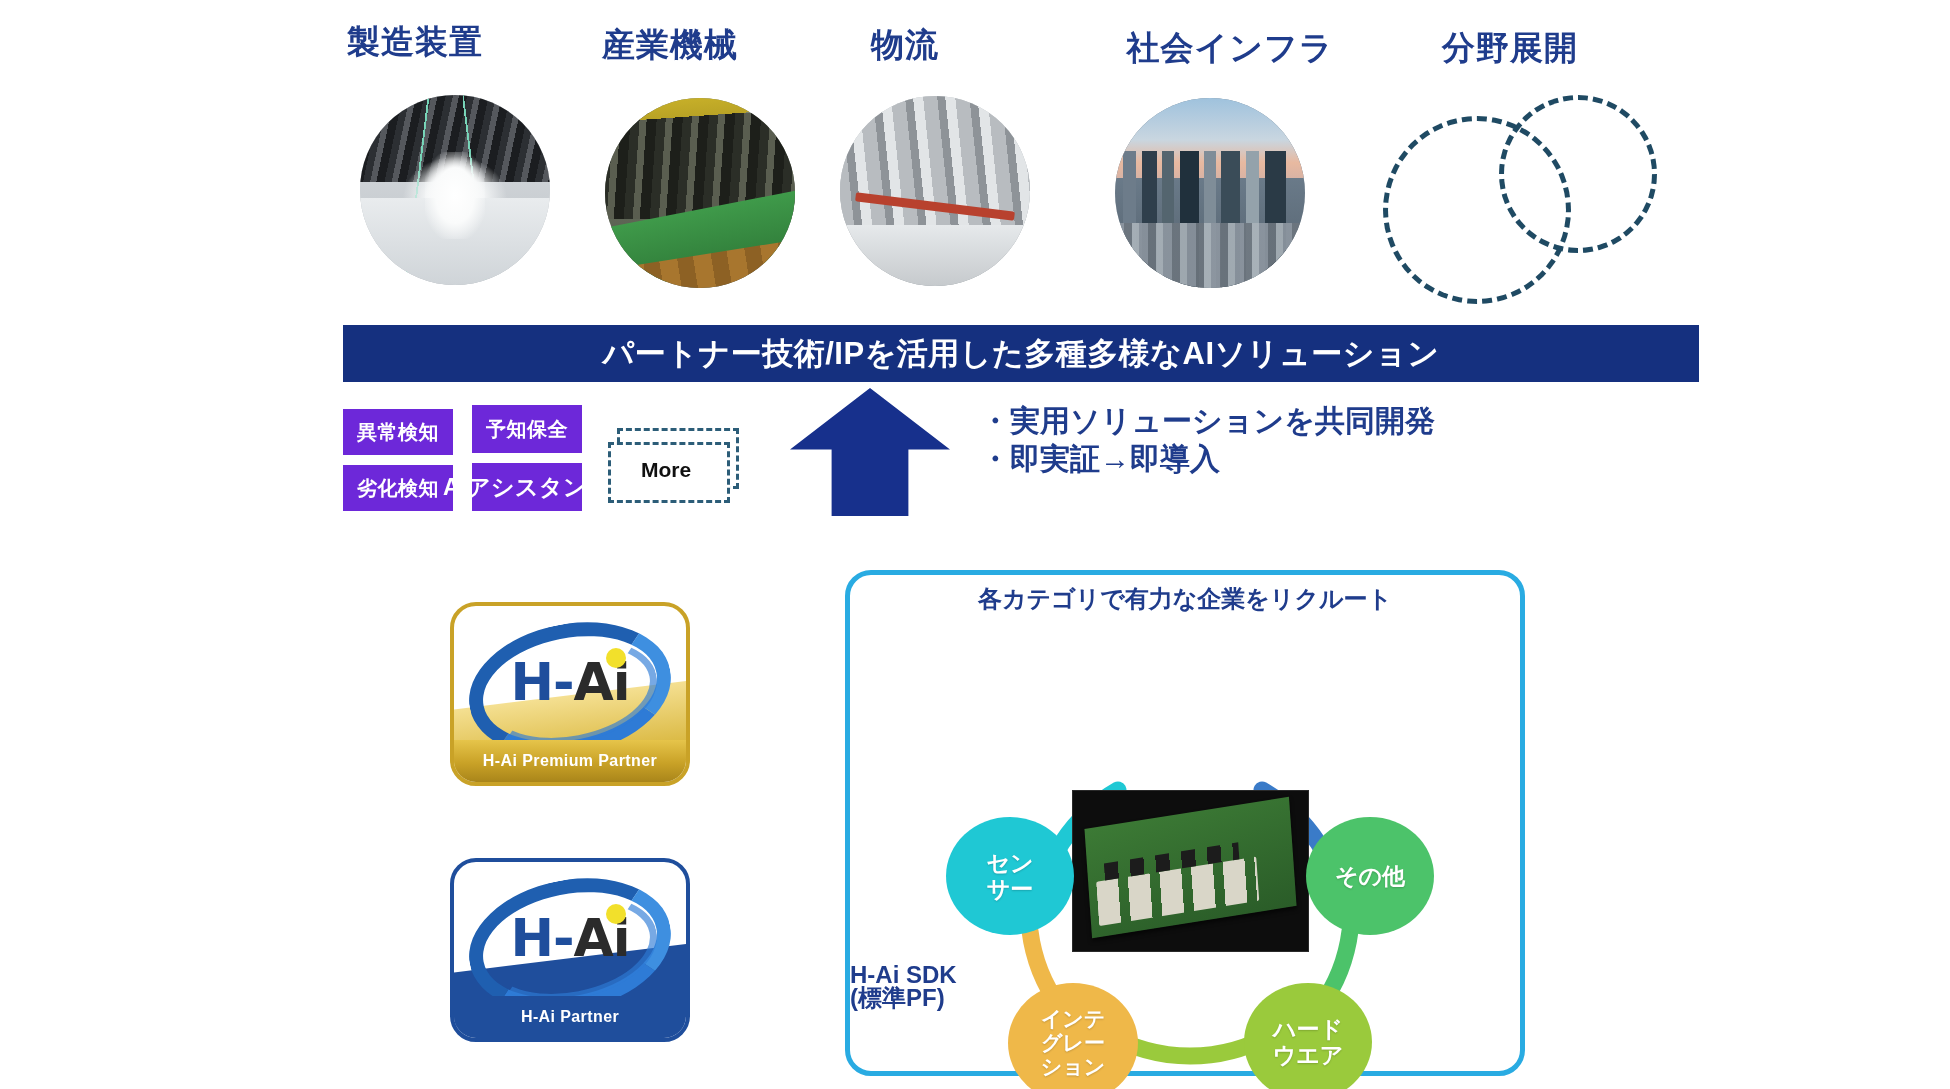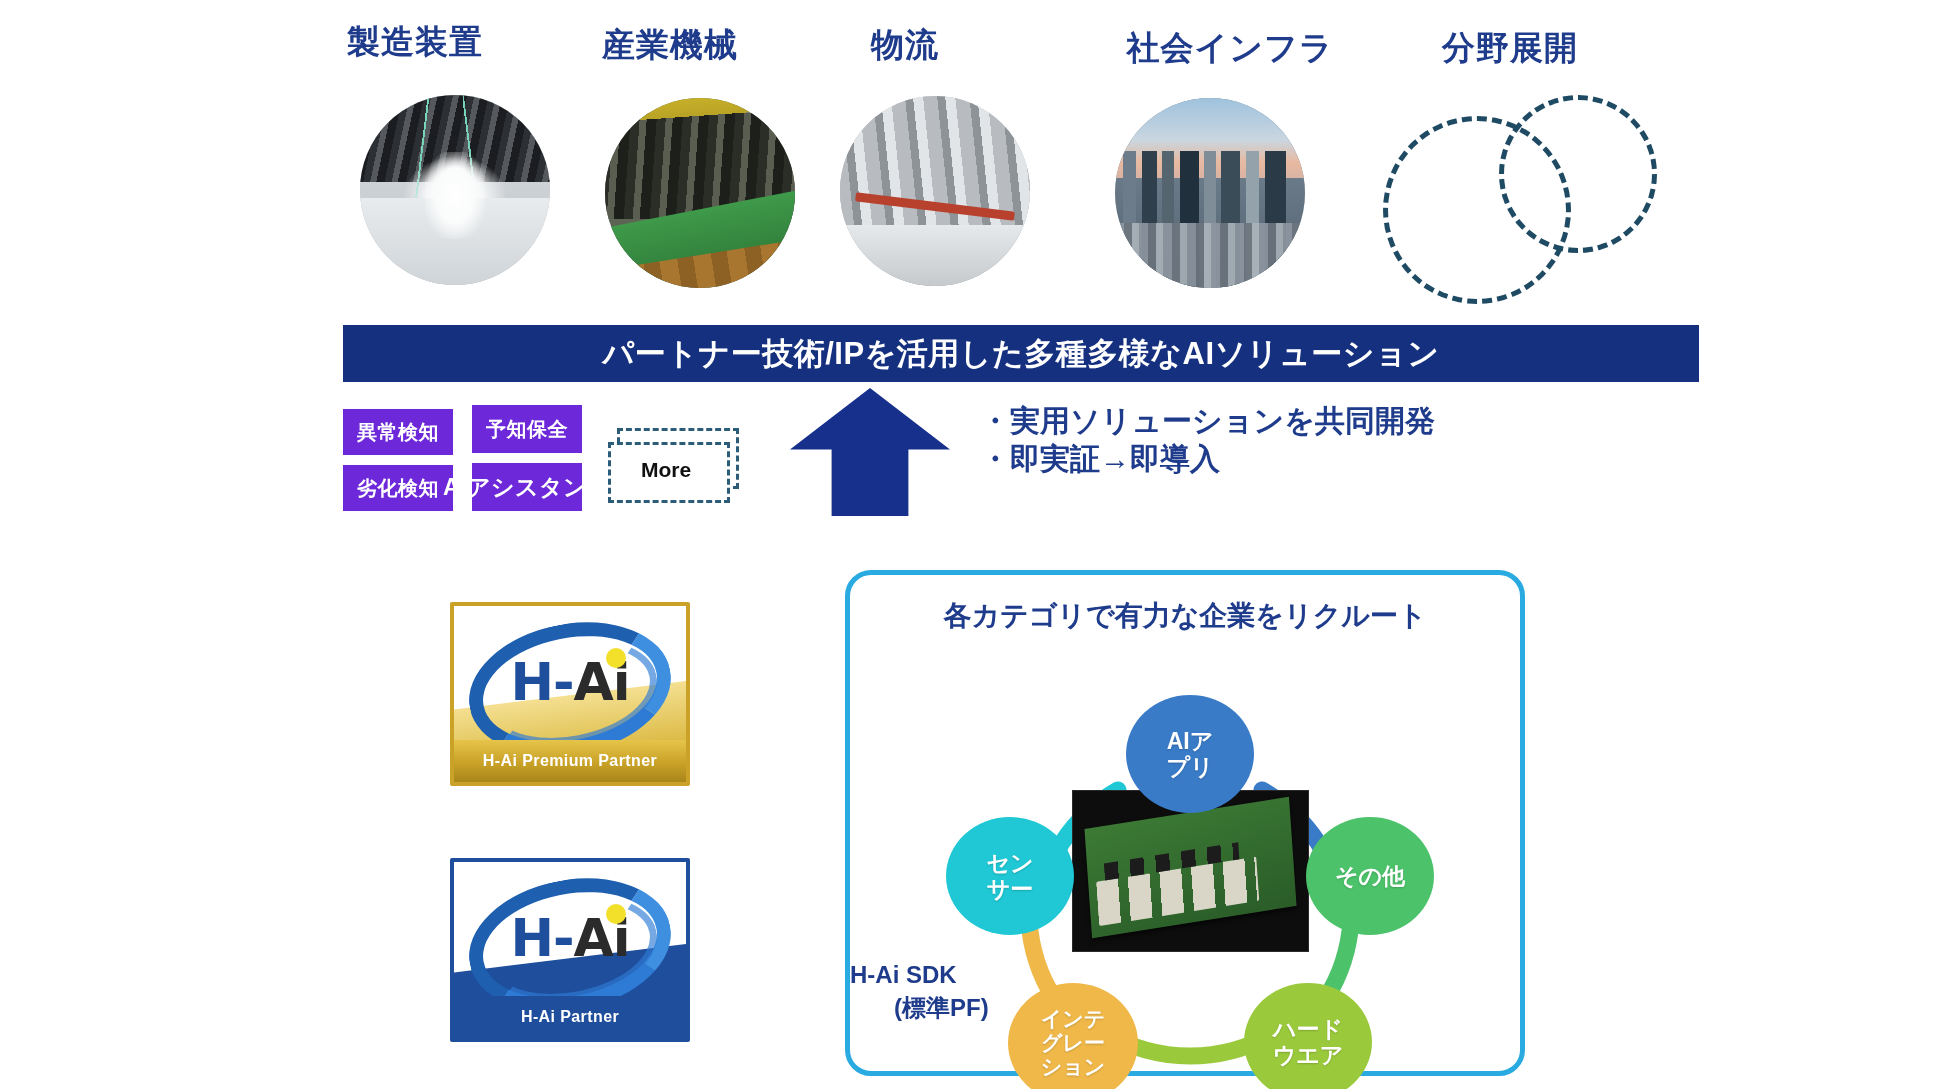--- a/index.html
+++ b/index.html
@@ -172,21 +172,21 @@
     list-style:none;
     color:#1F3C8C;font-weight:bold;font-size:30px;
     line-height:1.28;white-space:nowrap;
   }
   .bullets ul{margin:0;padding:0;}
 
   
   .badge{
     position:absolute;
     background:#ffffff;
-    border-radius:2px;
+    border-radius:26px;
     overflow:hidden;
     text-decoration:underline;
   }
   .badge-gold{border:4px solid #C9A227;}
   .badge-blue{border:4px solid #1F4E9C;}
   .badge-body{position:absolute;left:0;top:0;width:100%;height:100%;}
   .swoosh{
     position:absolute;left:6%;top:10%;width:88%;height:74%;
     border-radius:50%;
     border:14px solid #1F5FB0;
@@ -244,23 +244,23 @@
 
   
   .panel{
     position:absolute;
     border:5px solid #29ABE2;
     border-radius:26px;
     background:#ffffff;
     box-sizing:border-box;
   }
   .panel-title{
-    position:absolute;left:0;top:22px;width:100%;
+    position:absolute;left:0;top:8px;width:100%;
     text-align:center;
-    color:#1F3C8C;font-weight:bold;font-size:28px;white-space:nowrap;
+    color:#1F3C8C;font-weight:bold;font-size:24px;white-space:nowrap;
   }
   .node{
     position:absolute;border-radius:50%;
     display:flex;align-items:center;justify-content:center;
     color:#ffffff;font-weight:bold;font-size:23px;
     line-height:1.14;text-align:center;
     text-shadow:0 1px 2px rgba(0,0,0,.18);
   }
   .sdk-img{
     position:absolute;
@@ -391,28 +391,22 @@
 
         <path d="M 210 432 A 165 165 0 0 1 180 356" stroke="#EFB849"></path>
       </g>
     </svg>
 
     <div class="sdk-img" style="left:222px;top:215px;width:235px;height:160px;">
       <div class="pcb"></div>
       <div class="pcb-usb"></div>
     </div>
     <div class="sdk-caption" style="top:385px;">H-Ai SDK</div>
-    <div class="sdk-caption" style="top:418px;padding-left:44px;">(標準PF)</div>
-
-    <div class="node" style="left:276px;top:120px;width:128px;height:118px;background:#3A7BC8;">
-      <div>
-        <div>AIア</div>
-        <div>プリ</div>
-      </div>
-    </div>
+    <div class="sdk-caption" style="top:408px;">(標準PF)</div>
+
 
     <div class="node" style="left:456px;top:242px;width:128px;height:118px;background:#4CC36A;">
       <div>その他</div>
     </div>
 
     <div class="node" style="left:394px;top:408px;width:128px;height:118px;background:#9ACA3C;">
       <div>
         <div>ハード</div>
         <div>ウエア</div>
       </div>

